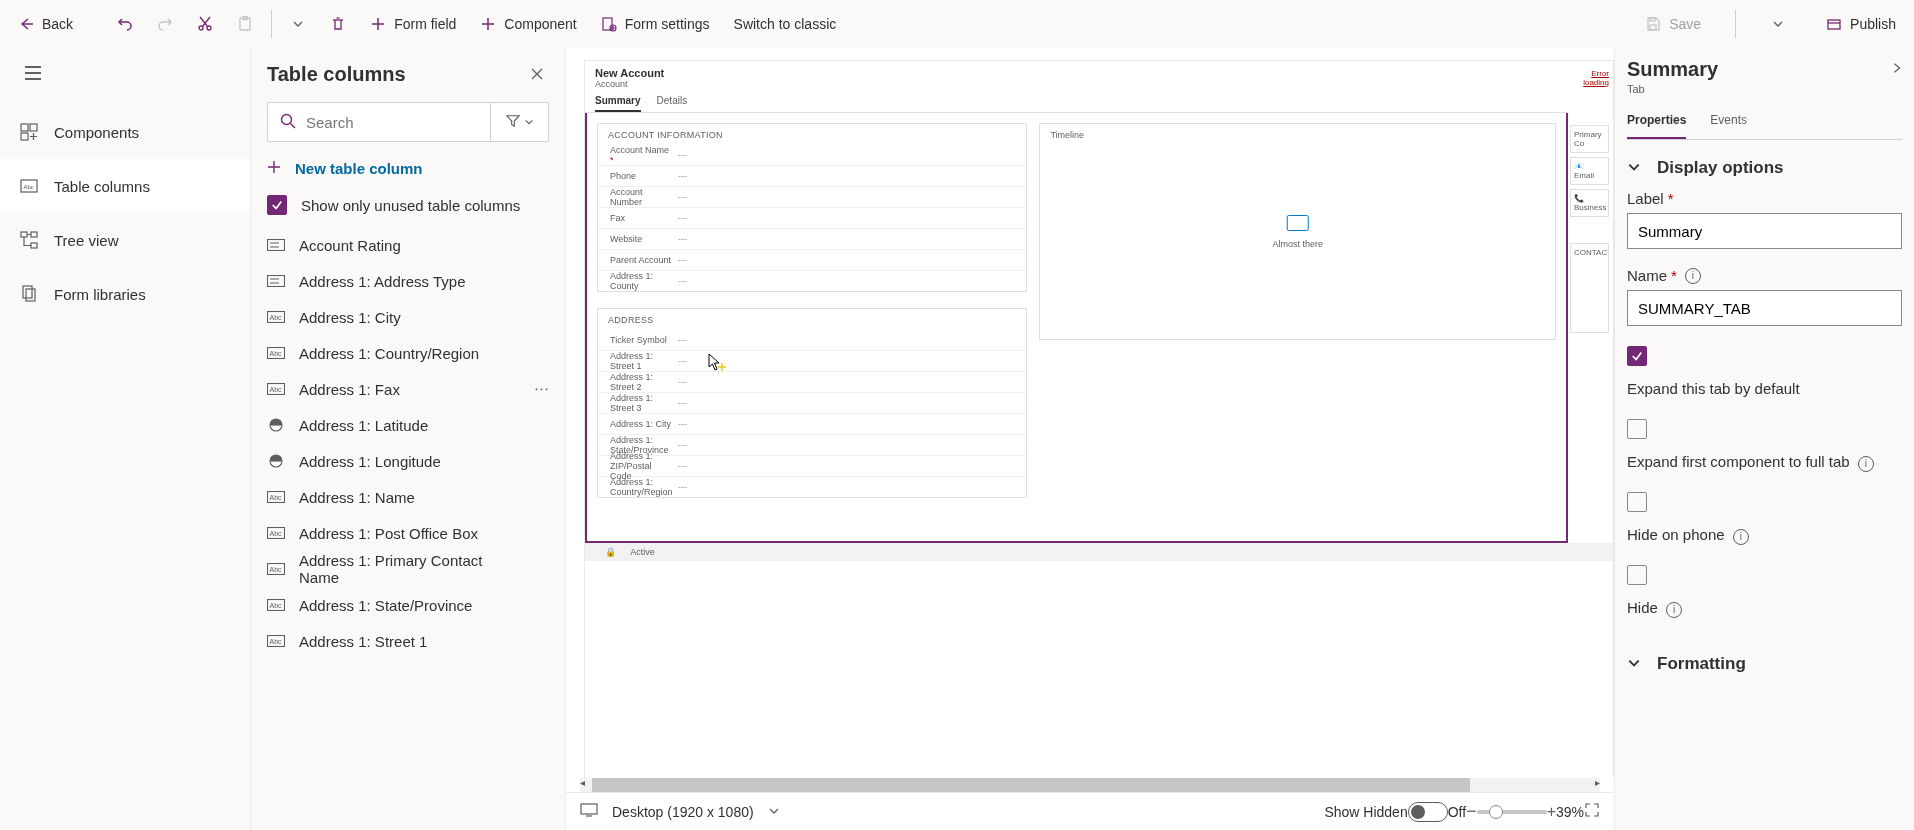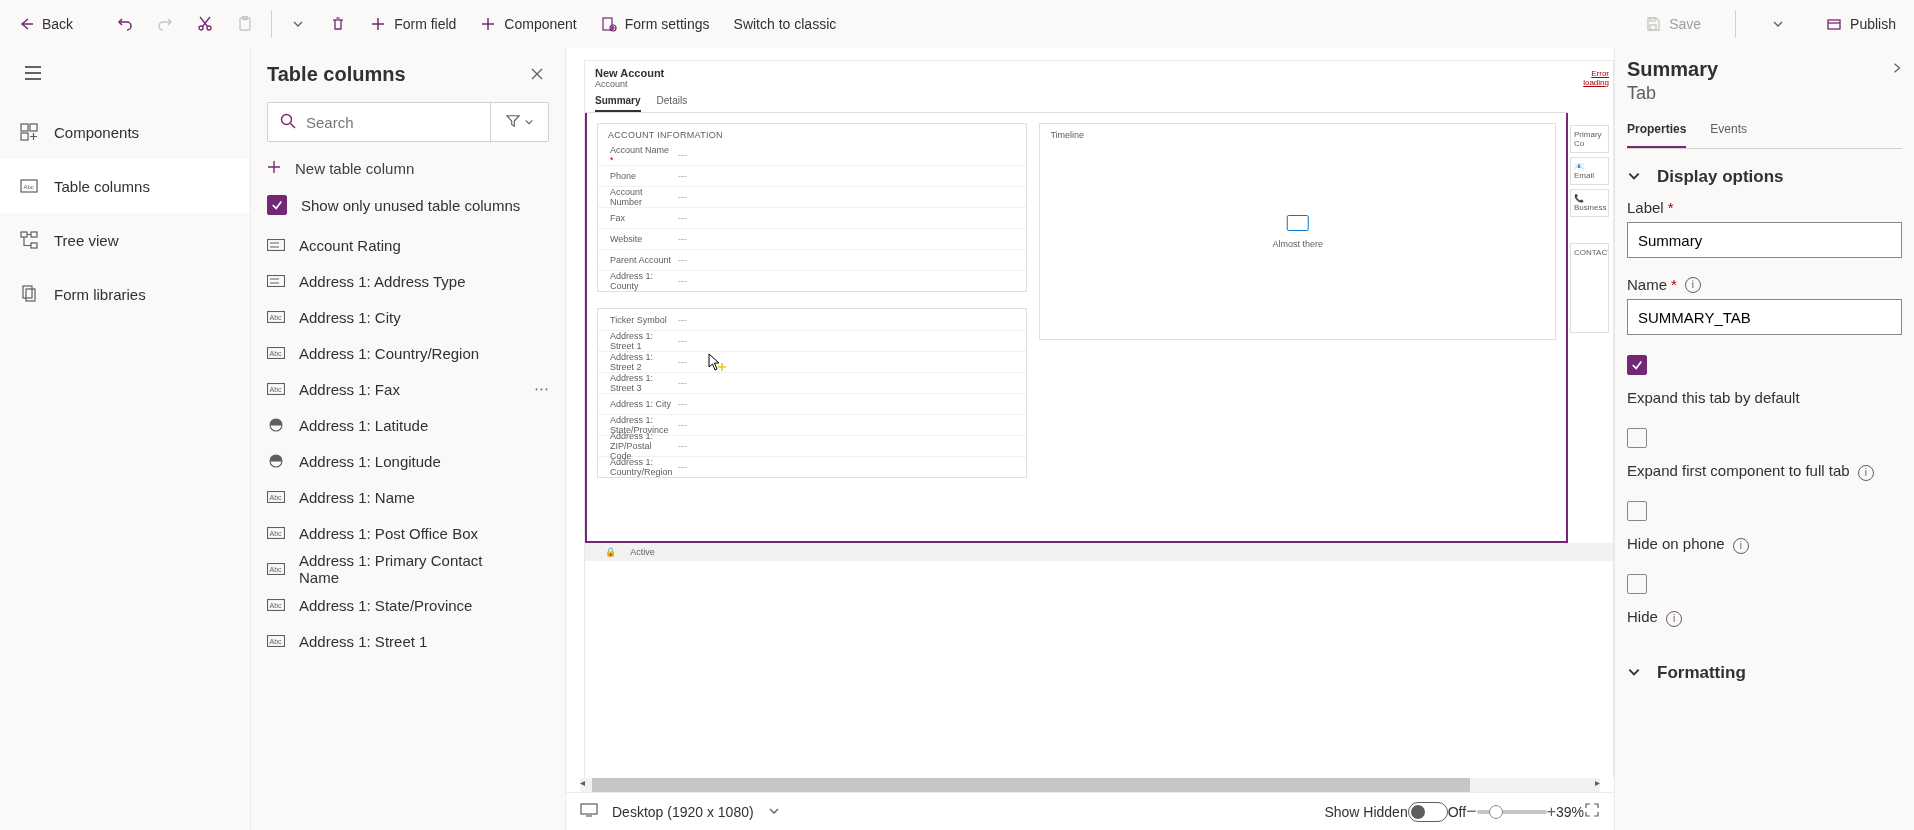--- a/index.html
+++ b/index.html
@@ -25,21 +25,21 @@
 
   
   .tcol-panel { background: #faf9f8; border-left: 1px solid #edebe9; display: flex; flex-direction: column; position: relative; }
   .tcol-head { display: flex; align-items: center; justify-content: space-between; padding: 14px 16px 10px 16px; }
   .tcol-head h1 { font-size: 20px; font-weight: 600; }
   .close-x { width: 24px; height: 24px; display: flex; align-items: center; justify-content: center; cursor: pointer; color: #605e5c; }
   .searchwrap { display: flex; margin: 6px 16px 10px 16px; background: #fff; border: 1px solid #d2d0ce; border-radius: 2px; height: 40px; }
   .searchwrap .sbox { flex: 1; display: flex; align-items: center; gap: 10px; padding: 0 12px; }
   .searchwrap input { border: none; outline: none; width: 100%; height: 100%; font-size: 15px; }
   .searchwrap .filter { width: 58px; display: flex; align-items: center; justify-content: center; gap: 4px; border-left: 1px solid #d2d0ce; cursor: pointer; }
-  .newcol { display: flex; align-items: center; gap: 14px; padding: 8px 16px 10px 16px; cursor: pointer; color: #404040; }
+  .newcol { display: flex; align-items: center; gap: 14px; padding: 8px 16px 10px 16px; cursor: pointer; color: #0369a1; font-weight: bold; }
   .checkrow { display: flex; align-items: center; gap: 14px; padding: 8px 16px 12px 16px; font-size: 15px; }
   .checkbox { width: 20px; height: 20px; border: 1px solid #742774; border-radius: 2px; display: flex; align-items: center; justify-content: center; }
   .checkbox.checked { background: #742774; color: #fff; }
   .col-list { flex: 1; overflow: auto; position: relative; }
   .col-item { display: flex; align-items: center; gap: 14px; height: 36px; padding: 0 16px; cursor: grab; font-size: 15px; }
   .col-icon { width: 18px; height: 12px; flex-shrink: 0; display: flex; align-items: center; justify-content: center; }
   .more-dots { margin-left: auto; color: #605e5c; opacity: 0; }
   .col-item.hov .more-dots { opacity: 1; }
   .col-list::-webkit-scrollbar { width: 10px; }
   .col-list::-webkit-scrollbar-thumb { background: #c8c6c4; }
@@ -79,21 +79,21 @@
   .toggle .knob { width: 14px; height: 14px; border-radius: 50%; background: #605e5c; position: absolute; top: 2px; left: 2px; }
   .zoom-slider { width: 70px; height: 4px; background: #c8c6c4; border-radius: 2px; position: relative; }
   .zoom-slider .thumb { width: 14px; height: 14px; border-radius: 50%; background: #fff; border: 1px solid #8a8886; position: absolute; top: -5px; left: 12px; }
   .hscroll { height: 14px; background: #f3f2f1; position: relative; margin: 0 14px; }
   .hscroll .thumb { position: absolute; left: 12px; right: 130px; top: 0; bottom: 0; background: #c8c6c4; }
 
   
   .prop-panel { background: #faf9f8; border-left: 1px solid #edebe9; padding: 10px 12px 0 12px; display: flex; flex-direction: column; overflow: auto; }
   .prop-head { display: flex; align-items: center; justify-content: space-between; }
   .prop-head h2 { font-size: 20px; font-weight: 600; }
-  .prop-sub { font-size: 18px; color: #605e5c; margin-top: 2px; }
+  .prop-sub { font-size: 11px; color: #605e5c; margin-top: 2px; }
   .prop-tabs { display: flex; gap: 24px; margin: 18px 0 0 0; border-bottom: 1px solid #d2d0ce; }
   .prop-tab { padding-bottom: 10px; font-size: 12px; cursor: pointer; color: #605e5c; }
   .prop-tab.active { color: #323130; border-bottom: 2px solid #742774; font-weight: 600; }
   .accordion-h { display: flex; align-items: center; gap: 16px; margin: 18px 0 12px 0; cursor: pointer; }
   .accordion-h h3 { font-size: 17px; font-weight: 600; }
   .prop-field { margin-bottom: 18px; }
   .prop-field label { font-size: 15px; display: flex; align-items: center; gap: 4px; margin-bottom: 6px; }
   .prop-field input[type=text] { width: 100%; height: 36px; border: 1px solid #8a8886; padding: 0 10px; font-size: 15px; background: #fff; }
   .chk-line { display: flex; align-items: flex-start; gap: 12px; margin-bottom: 18px; flex-direction: column; }
   .chk-line .checkbox { margin-top: 2px; flex-shrink: 0; }
@@ -488,20 +488,21 @@
                         <span class="fc-label">Parent Account</span>
                         <span class="fc-val">---</span>
                       </div>
                       <div class="fc-row">
                         <span class="fc-label">Address 1: County</span>
                         <span class="fc-val">---</span>
                       </div>
                     </div>
                 </div>
                 <div class="fc-sec">
+                  <div class="fc-sec-h">ADDRESS</div>
                   <div id="sec2-rows">
                       <div class="fc-row">
                         <span class="fc-label">Ticker Symbol</span>
                         <span class="fc-val">---</span>
                       </div>
                       <div class="fc-row">
                         <span class="fc-label">Address 1: Street 1</span>
                         <span class="fc-val">---</span>
                       </div>
                       <div class="fc-row">

